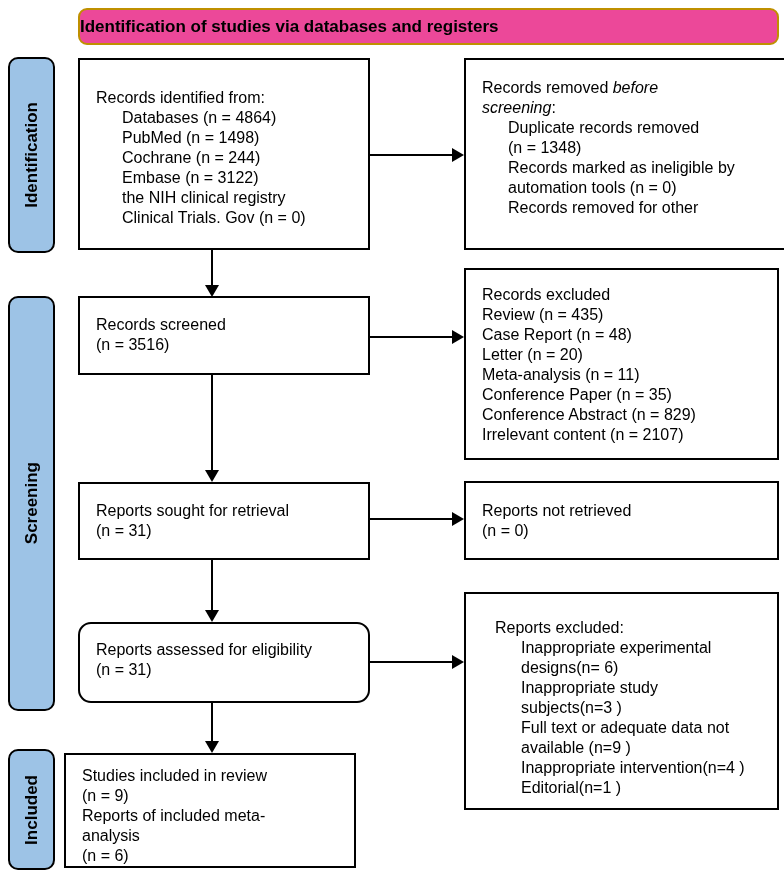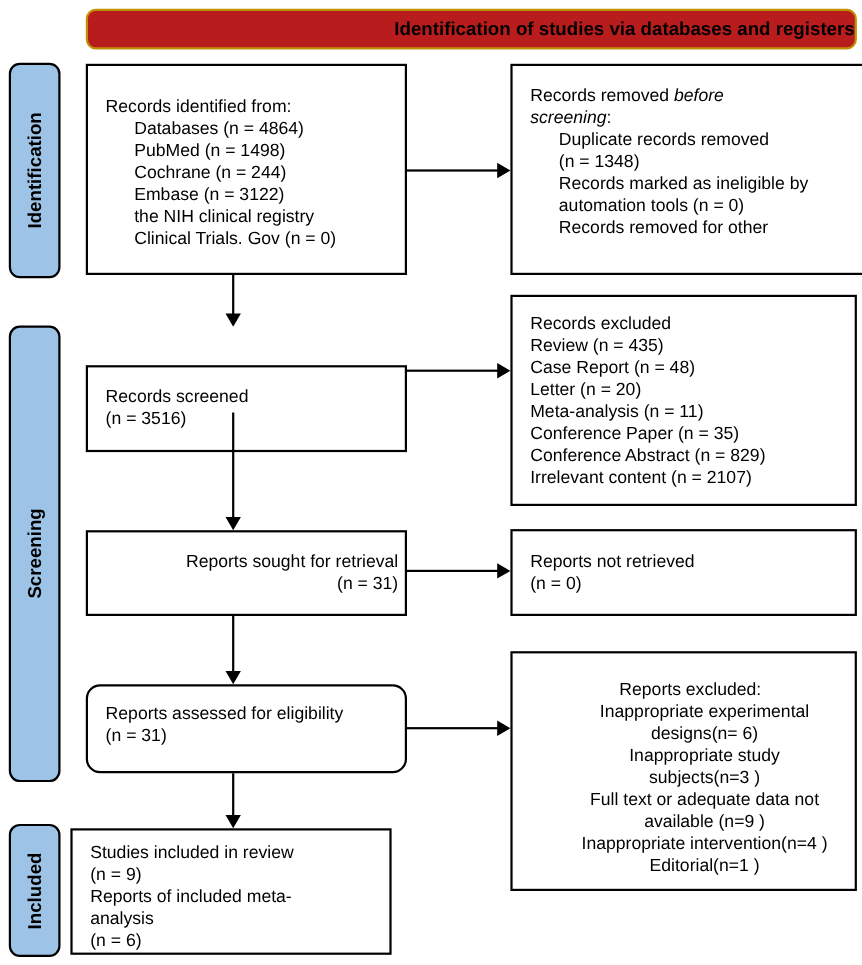--- a/index.html
+++ b/index.html
@@ -3,22 +3,22 @@
 <meta charset="utf-8">
 <style>
   html,body { margin:0; padding:0; }
   body {
     width:784px; height:877px; position:relative;
     background:#ffffff; color:#000;
     font-family:"Liberation Sans", sans-serif;
   }
   .banner {
     position:absolute; left:78px; top:8px; width:701px; height:37px;
-    background:#b91c1c; border:2px solid #BF9000; border-radius:9px;
-    box-sizing:border-box; display:flex; align-items:center; justify-content:flex-end;
+    background:#ec4899; border:2px solid #BF9000; border-radius:9px;
+    box-sizing:border-box; display:flex; align-items:center; justify-content:flex-start;
     font-weight:bold; font-size:17px;
   }
   .stage {
     position:absolute; left:8px; width:47px;
     background:#9DC3E6; border:2px solid #000; border-radius:10px;
     box-sizing:border-box; display:flex; align-items:center; justify-content:center;
     font-weight:bold; font-size:17px;
   }
   .stage span { writing-mode:vertical-rl; transform:rotate(180deg); white-space:nowrap; }
   #stage-identification { top:57px;  height:196px; }
@@ -27,28 +27,28 @@
 
   .box {
     position:absolute; background:#fff; border:2px solid #000;
     box-sizing:border-box; font-size:16px; line-height:20px;
   }
   .line { min-height:20px; }
   .indent { padding-left:26px; }
   .it { font-style:italic; }
 
   #box-identified       { left:78px;  top:58px;  width:292px; height:192px; padding:28px 18px 0 16px; }
-  #box-screened         { left:78px;  top:296px; width:292px; height:79px;  padding:17px 6px 0 16px;margin-top:36px; }
-  #box-sought           { left:78px;  top:482px; width:292px; height:78px;  padding:17px 6px 0 16px;text-align:right; }
+  #box-screened         { left:78px;  top:296px; width:292px; height:79px;  padding:17px 6px 0 16px; }
+  #box-sought           { left:78px;  top:482px; width:292px; height:78px;  padding:17px 6px 0 16px; }
   #box-assessed         { left:78px;  top:622px; width:292px; height:81px;  padding:16px 6px 0 16px;border-radius:13px; }
   #box-included         { left:64px;  top:753px; width:292px; height:115px; padding:11px 6px 0 16px; }
   #box-removed          { left:464px; top:58px;  width:379px; height:192px; padding:18px 4px 0 16px; }
   #box-records-excluded { left:464px; top:268px; width:315px; height:192px; padding:15px 4px 0 16px; }
   #box-not-retrieved    { left:464px; top:481px; width:315px; height:79px;  padding:18px 4px 0 16px; }
-  #box-reports-excluded { left:464px; top:592px; width:315px; height:218px; padding:24px 4px 0 16px;text-align:center; }
+  #box-reports-excluded { left:464px; top:592px; width:315px; height:218px; padding:24px 4px 0 29px; }
 
   
   .varrow { position:absolute; width:14px; }
   .varrow::before { content:''; position:absolute; left:6px; top:0; bottom:11px; width:2px; background:#000; }
   .varrow::after  { content:''; position:absolute; left:0; bottom:0;
                     border-left:7px solid transparent; border-right:7px solid transparent;
                     border-top:12px solid #000; }
   .harrow { position:absolute; height:14px; }
   .harrow::before { content:''; position:absolute; top:6px; left:0; right:11px; height:2px; background:#000; }
   .harrow::after  { content:''; position:absolute; top:0; right:0;

